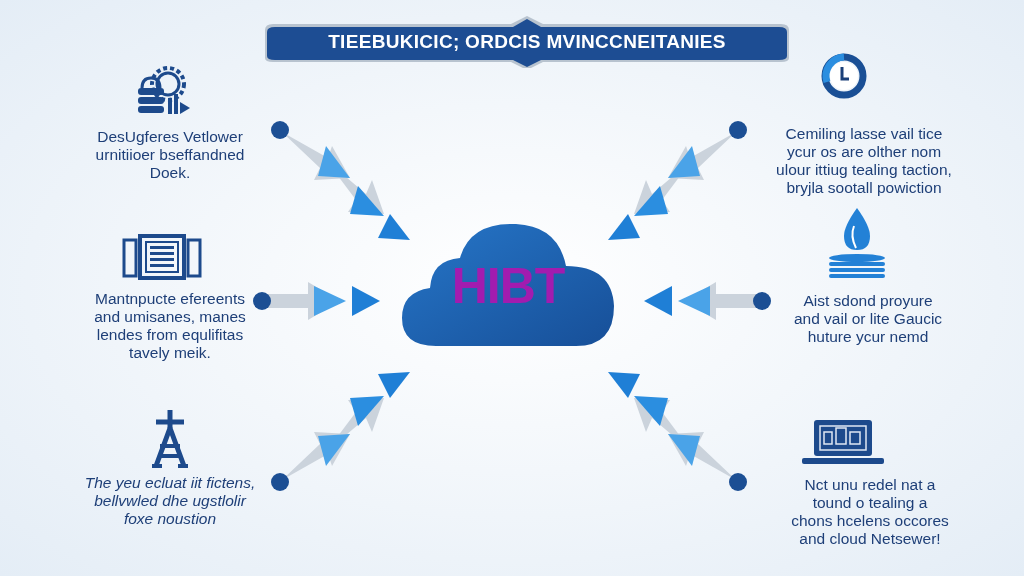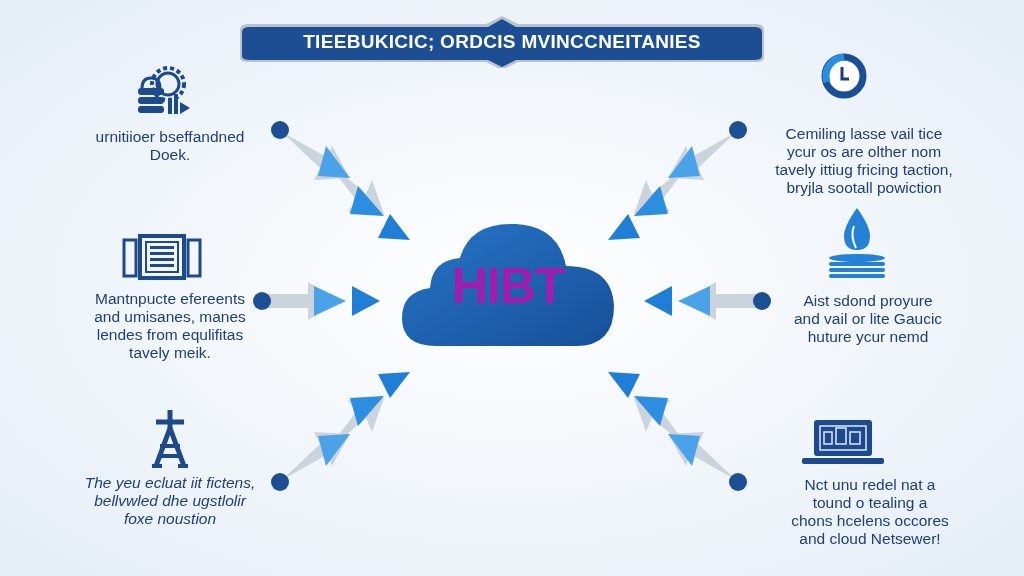--- a/index.html
+++ b/index.html
@@ -1,19 +1,19 @@
 <!DOCTYPE html>
 <html><head>
 <meta charset="utf-8">
 <style>
   html,body{margin:0;padding:0;}
   body{width:1024px;height:576px;overflow:hidden;position:relative;
     background:radial-gradient(ellipse at 50% 50%, #ffffff 0%, #f3f7fb 45%, #e4edf6 100%);
     font-family:"Liberation Sans", sans-serif;color:#1c3f7a;}
-  .banner{position:absolute;left:236px;top:16px;width:532px;height:52px;}
+  .banner{position:absolute;left:261px;top:16px;width:532px;height:52px;}
   .banner svg{position:absolute;left:0;top:0;}
   .banner-title{position:absolute;left:0;top:0;width:532px;height:52px;line-height:52px;
     text-align:center;color:#fff;font-weight:bold;font-size:19px;letter-spacing:0.3px;}
   .block{position:absolute;text-align:center;font-size:15.5px;line-height:18px;color:#1e3f78;}
   .block .line{display:block;white-space:nowrap;}
   .icon{position:absolute;}
   .arrow{position:absolute;}
   .cloud{position:absolute;left:398px;top:214px;width:220px;height:140px;}
   .cloud-label{position:absolute;left:398px;top:256px;width:220px;text-align:center;
     color:#a21caf;font-weight:bold;font-size:50px;line-height:60px;letter-spacing:-1px;}
@@ -97,20 +97,21 @@
   <circle cx="36" cy="26" r="11" fill="none" stroke="#1d4a8c" stroke-width="3"></circle>
   <rect x="6" y="30" width="26" height="7" rx="3" fill="#1d4a8c"></rect>
   <rect x="6" y="39" width="26" height="7" rx="3" fill="#1d4a8c"></rect>
   <rect x="6" y="48" width="26" height="7" rx="3" fill="#1d4a8c"></rect>
   <path d="M10 30 Q10 20 19 20 Q28 20 28 30" fill="none" stroke="#1d4a8c" stroke-width="3"></path>
   <rect x="36" y="40" width="4" height="16" fill="#1d4a8c"></rect>
   <rect x="42" y="36" width="4" height="20" fill="#1d4a8c"></rect>
   <path d="M48 44 L58 50 L48 56 Z" fill="#1d4a8c"></path>
 </svg>
 <div class="block" style="left:64px;top:128px;width:212px;">
+  <span class="line">DesUgferes Vetlower</span>
   <span class="line">urnitiioer bseffandned</span>
   <span class="line">Doek.</span>
 </div>
 
 <svg class="icon" style="left:122px;top:234px;" width="80" height="46" viewBox="0 0 80 46">
   <rect x="2" y="6" width="12" height="36" fill="none" stroke="#1d4a8c" stroke-width="3"></rect>
   <rect x="66" y="6" width="12" height="36" fill="none" stroke="#1d4a8c" stroke-width="3"></rect>
   <rect x="18" y="2" width="44" height="42" fill="none" stroke="#1d4a8c" stroke-width="4"></rect>
   <rect x="24" y="8" width="32" height="30" fill="none" stroke="#1d4a8c" stroke-width="2"></rect>
   <rect x="28" y="12" width="24" height="3" fill="#1d4a8c"></rect>
@@ -140,21 +141,21 @@
 
 <svg class="icon" style="left:820px;top:52px;" width="48" height="48" viewBox="0 0 48 48">
   <circle cx="24" cy="24" r="19" fill="none" stroke="#1a4f95" stroke-width="7"></circle>
   <path d="M24 5 A19 19 0 0 0 7 30" fill="none" stroke="#2b8ee0" stroke-width="7"></path>
   <circle cx="24" cy="24" r="14" fill="#ffffff"></circle>
   <path d="M22 15 L22 27 L29 27" fill="none" stroke="#1a3f78" stroke-width="3"></path>
 </svg>
 <div class="block" style="left:748px;top:110px;width:232px;margin-top:15px;">
   <span class="line">Cemiling lasse vail tice</span>
   <span class="line">ycur os are olther nom</span>
-  <span class="line">tavely ittiug fricing taction,</span>
+  <span class="line">ulour ittiug tealing taction,</span>
   <span class="line">bryjla sootall powiction</span>
 </div>
 
 <svg class="icon" style="left:826px;top:204px;" width="62" height="78" viewBox="0 0 62 78">
   <path d="M31 4 Q44 22 44 32 Q44 46 31 46 Q18 46 18 32 Q18 22 31 4 Z" fill="#2381d6"></path>
   <path d="M28 22 Q24 32 30 44" fill="none" stroke="#ffffff" stroke-width="2"></path>
   <ellipse cx="31" cy="54" rx="28" ry="4" fill="#2381d6"></ellipse>
   <rect x="3" y="58" width="56" height="4" rx="2" fill="#2381d6"></rect>
   <rect x="3" y="64" width="56" height="4" rx="2" fill="#2381d6"></rect>
   <rect x="3" y="70" width="56" height="4" rx="2" fill="#2381d6"></rect>

